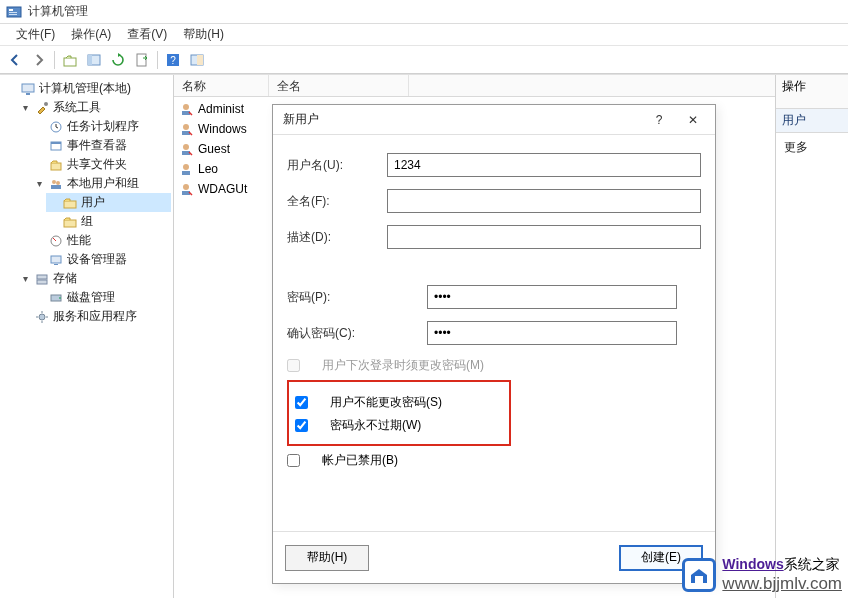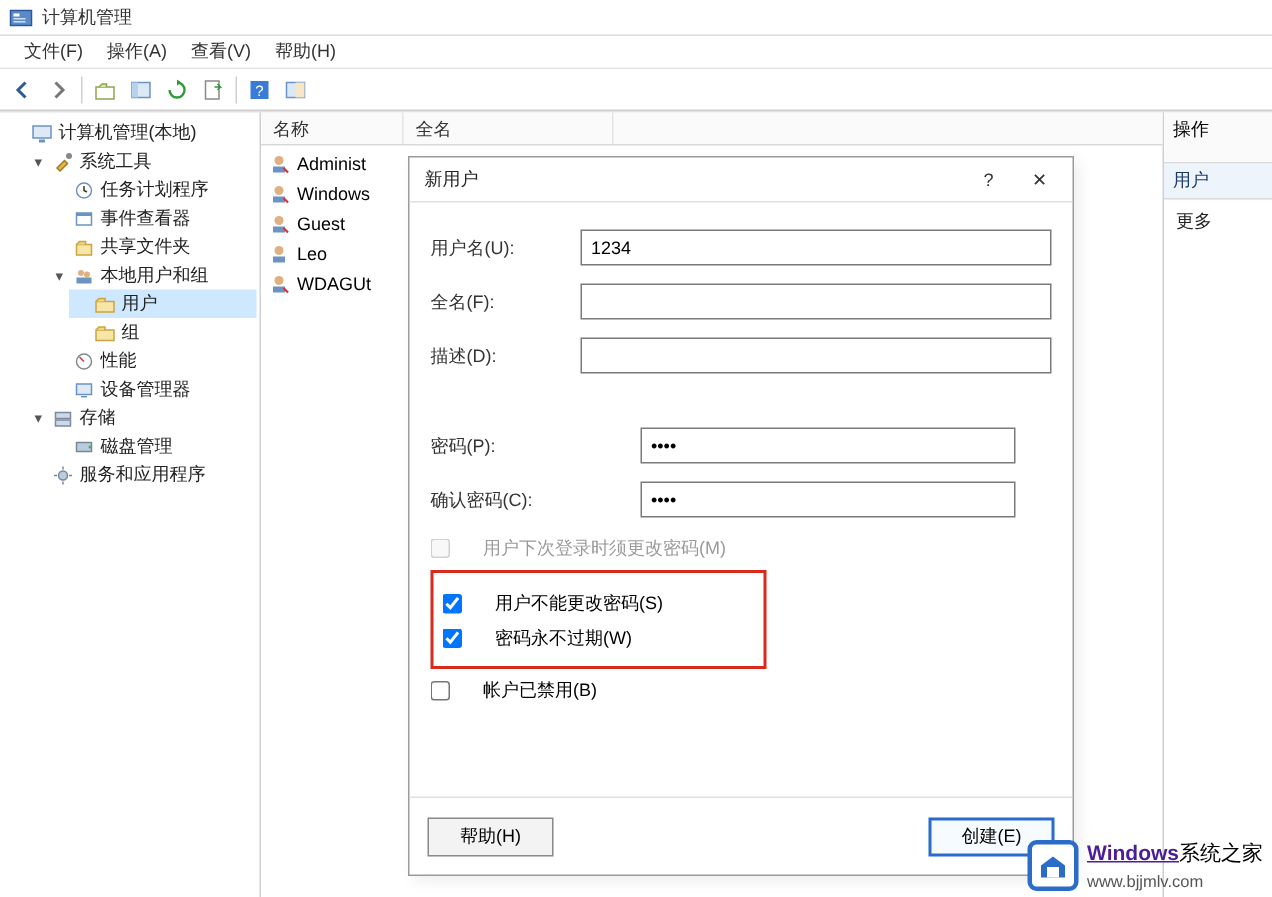--- a/index.html
+++ b/index.html
@@ -217,21 +217,21 @@
   right: 6px; bottom: 4px;
   display:flex; align-items:center; gap:6px;
   font-size: 14px;
 }
 .watermark .wm-logo {
   width:34px; height:34px; border:3px solid #2a6cc8; border-radius:6px;
   display:inline-flex; align-items:center; justify-content:center;
   background:#fff;
 }
 .watermark .wm-text b { color:#4c1d95;text-decoration:underline; }
-.watermark .wm-url { font-size:11px; color:#555; }
+.watermark .wm-url { font-size:17px; color:#555;text-decoration:underline; }
 
 
 svg { display:block; }
 </style>
 </head>
 <body>
 
 <div class="titlebar">
   <span class="app-icon">
     <svg width="16" height="16" viewBox="0 0 16 16">

